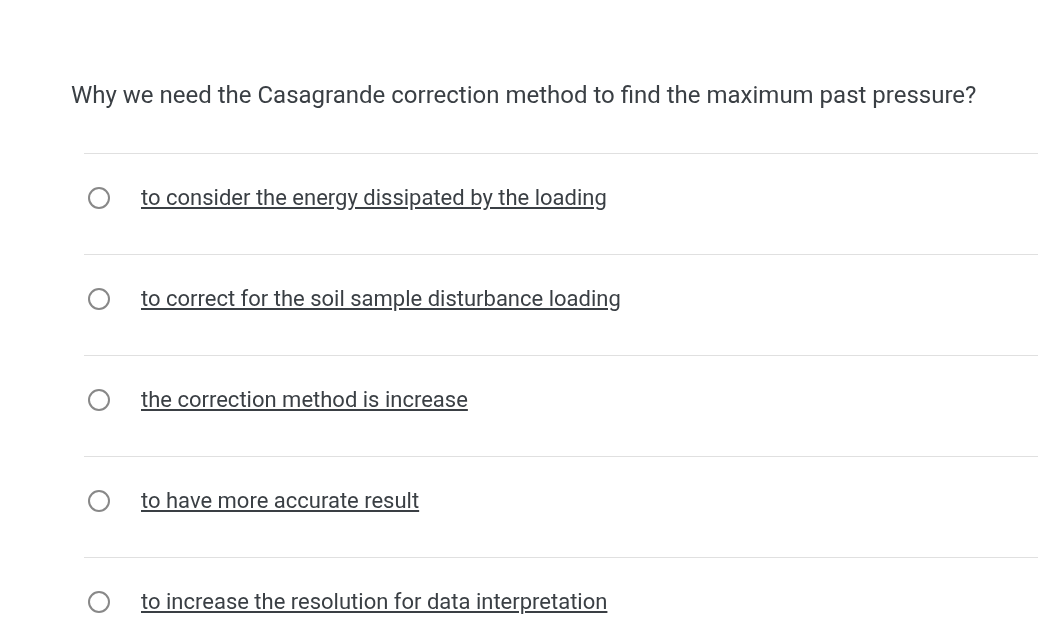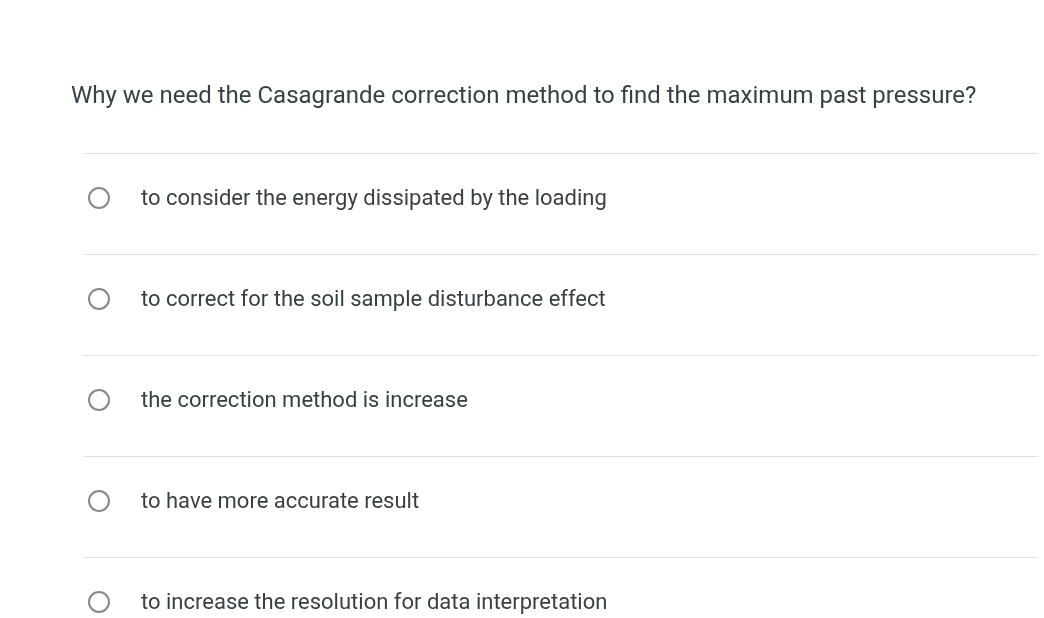--- a/index.html
+++ b/index.html
@@ -40,35 +40,36 @@
       border: 2px solid #888888;
       border-radius: 50%;
       flex-shrink: 0;
       margin-left: 4px;
       margin-right: 18px;
     }
     .option-label {
       font-size: 22px;
       color: #3a3f44;
       font-weight: 400;
+      text-decoration: underline;
     }
   </style>
 </head>
 <body>
 
 <div class="question-text">Why we need the Casagrande correction method to find the maximum past pressure?</div>
 
 <div class="options-container">
   <div class="option-row">
     <div class="radio-circle"></div>
     <div class="option-label">to consider the energy dissipated by the loading</div>
   </div>
   <div class="option-row">
     <div class="radio-circle"></div>
-    <div class="option-label">to correct for the soil sample disturbance effect</div>
+    <div class="option-label">to correct for the soil sample disturbance loading</div>
   </div>
   <div class="option-row">
     <div class="radio-circle"></div>
     <div class="option-label">the correction method is increase</div>
   </div>
   <div class="option-row">
     <div class="radio-circle"></div>
     <div class="option-label">to have more accurate result</div>
   </div>
   <div class="option-row">

